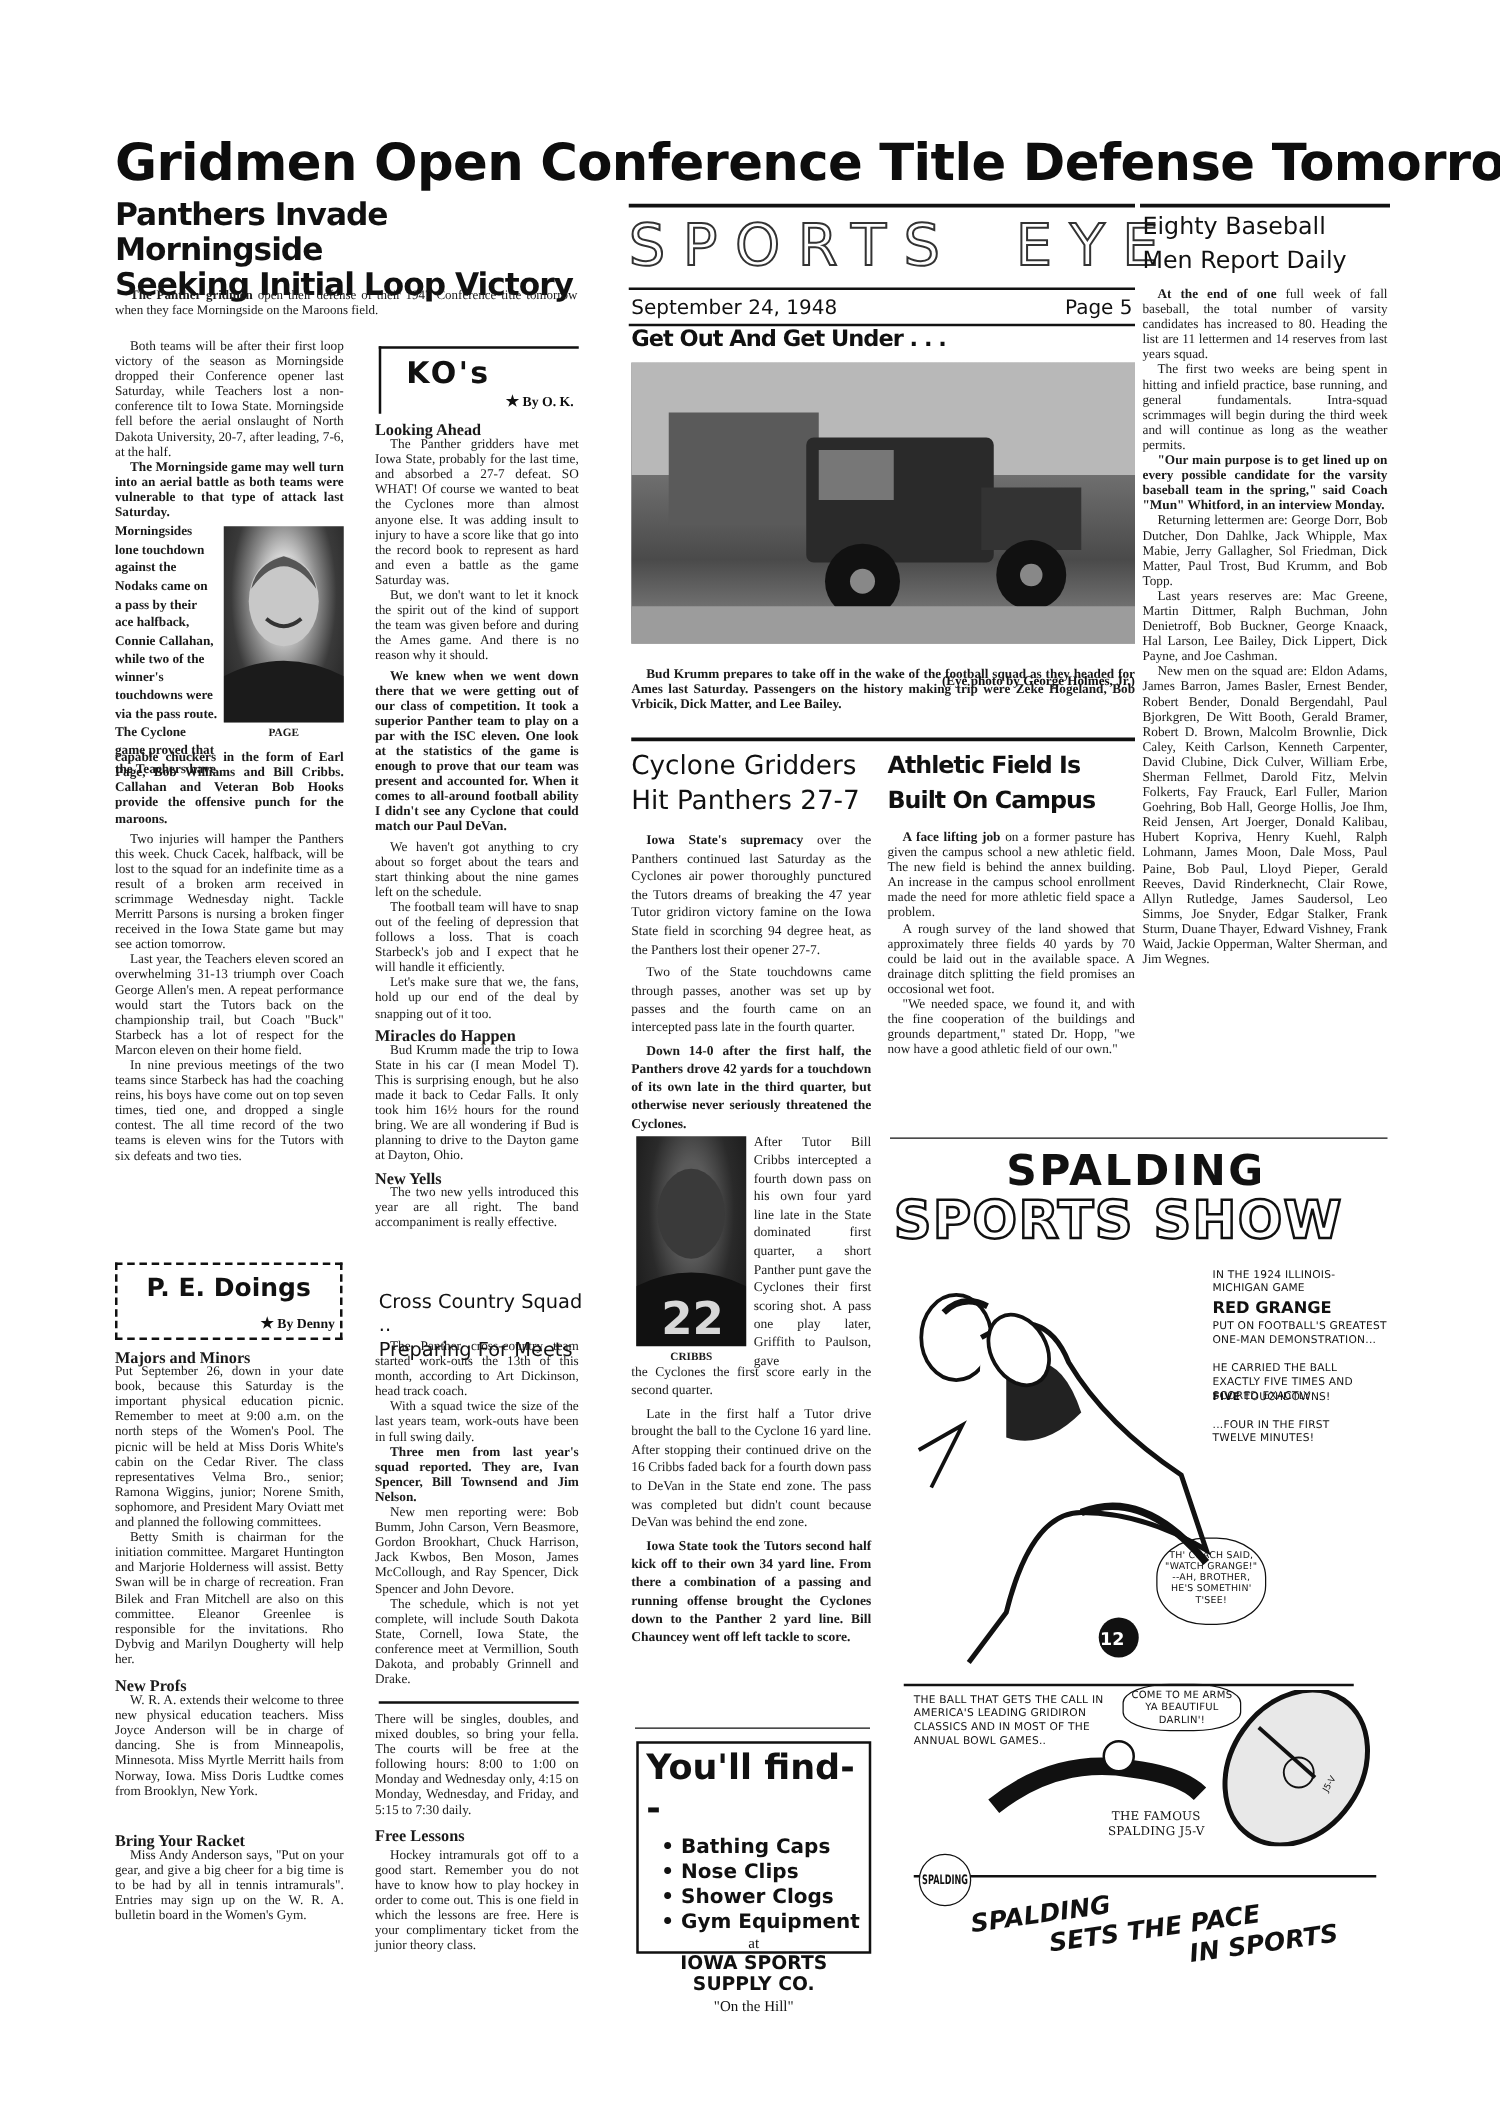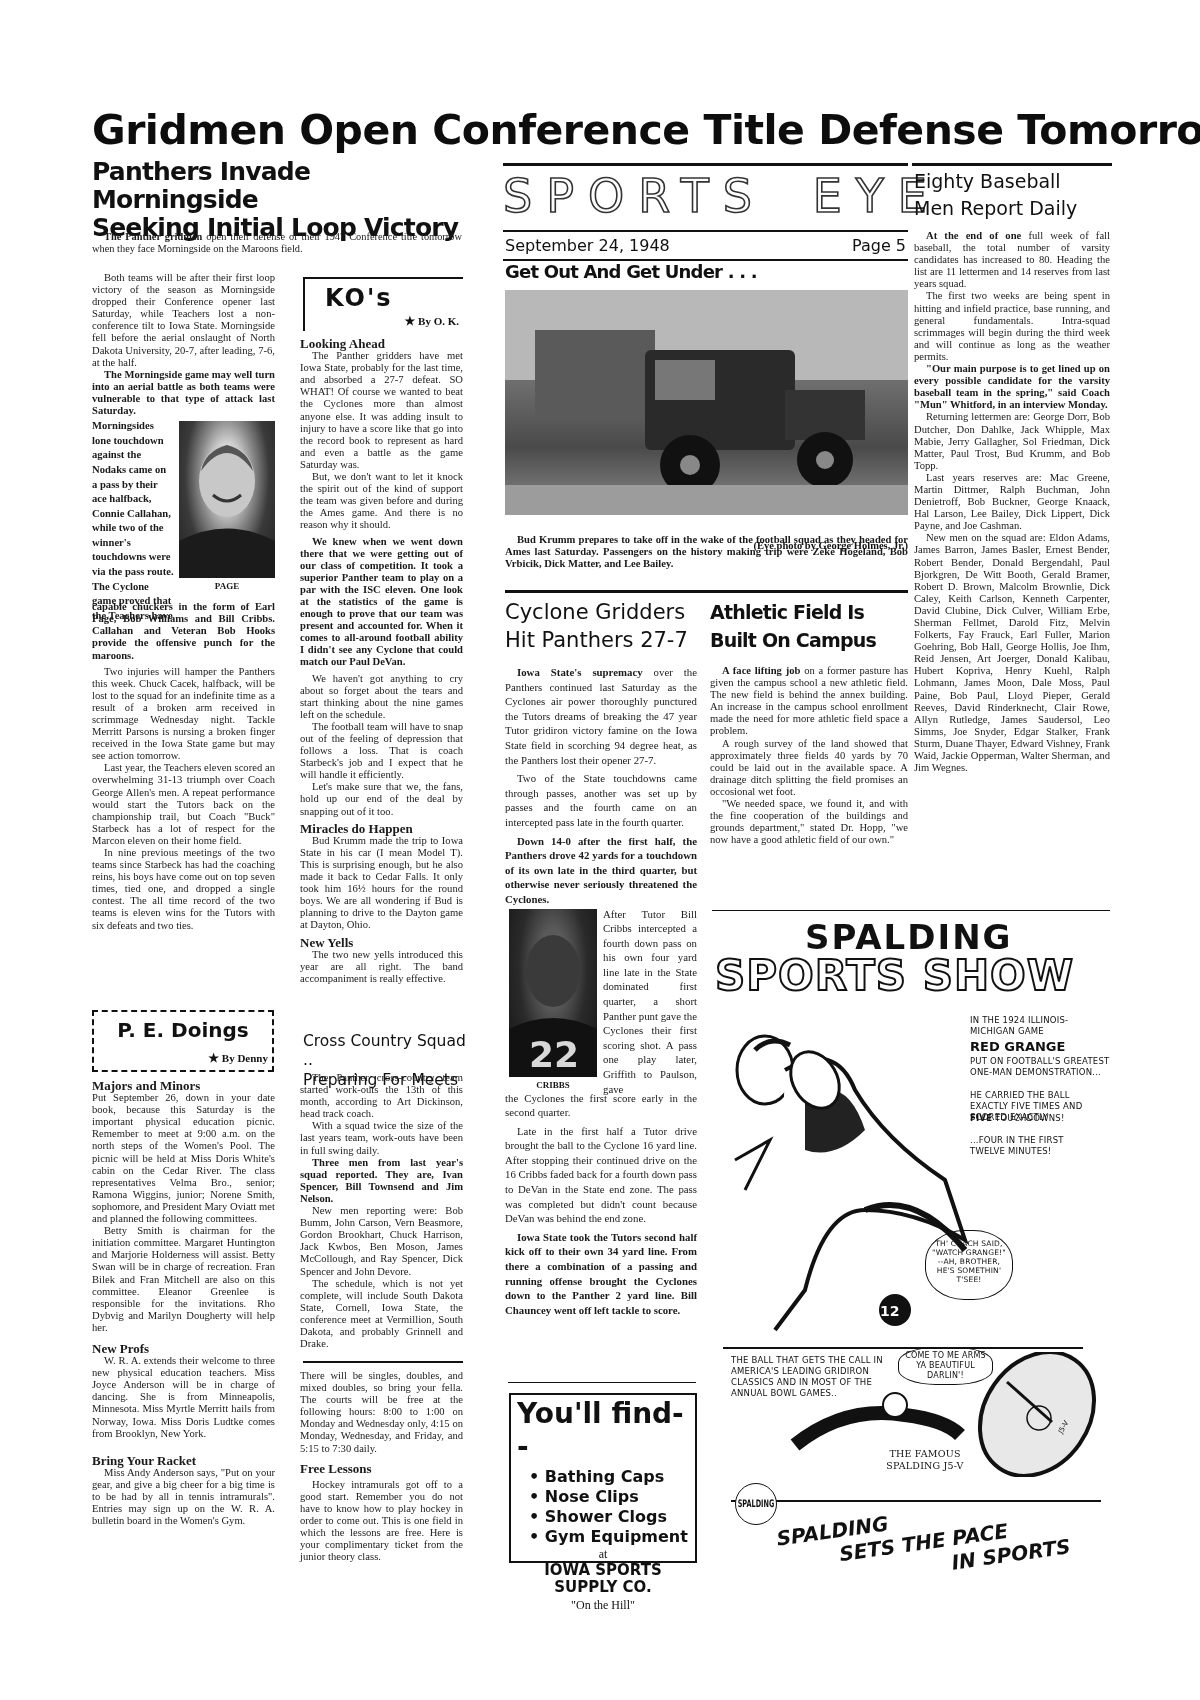--- a/index.html
+++ b/index.html
@@ -67,40 +67,40 @@
   <div class="serif" style="position:absolute; right:4px; bottom:4px; font-weight:bold; font-size:11px;">
     <span class="star">★</span> <span>By Denny</span>
   </div>
 </div>
 <div class="abs body-text" style="left:92px; top:1080px; width:183px;">
   <div class="subhead" style="margin-top:0;">Majors and Minors</div>
   <p class="noindent">Put September 26, down in your date book, because this Saturday is the important physical education picnic. Remember to meet at 9:00 a.m. on the north steps of the Women's Pool. The picnic will be held at Miss Doris White's cabin on the Cedar River. The class representatives Velma Bro., senior; Ramona Wiggins, junior; Norene Smith, sophomore, and President Mary Oviatt met and planned the following committees.</p>
   <p>Betty Smith is chairman for the initiation committee. Margaret Huntington and Marjorie Holderness will assist. Betty Swan will be in charge of recreation. Fran Bilek and Fran Mitchell are also on this committee. Eleanor Greenlee is responsible for the invitations. Rho Dybvig and Marilyn Dougherty will help her.</p>
   <div class="subhead" style="margin-top:9px;">New Profs</div>
   <p>W. R. A. extends their welcome to three new physical education teachers. Miss Joyce Anderson will be in charge of dancing. She is from Minneapolis, Minnesota. Miss Myrtle Merritt hails from Norway, Iowa. Miss Doris Ludtke comes from Brooklyn, New York.</p>
-  <div class="subhead" style="margin-top:15px;">Bring Your Racket</div>
+  <div class="subhead" style="margin-top:27px;">Bring Your Racket</div>
   <p>Miss Andy Anderson says, "Put on your gear, and give a big cheer for a big time is to be had by all in tennis intramurals". Entries may sign up on the W. R. A. bulletin board in the Women's Gym.</p>
 </div>
 
 <div class="abs boxhead" style="left:303px; top:277px; width:160px; height:54px; border-bottom:none; border-right:none;">
   <div class="sans" style="font-weight:bold; font-size:24px; margin:5px 0 0 20px; letter-spacing:2px;">KO's</div>
   <div class="serif" style="position:absolute; right:4px; bottom:2px; font-weight:bold; font-size:11px;">
     <span class="star">★</span> <span>By O. K.</span>
   </div>
 </div>
 <div class="abs body-text" style="left:300px; top:338px; width:163px;">
   <div class="subhead" style="margin-top:0;">Looking Ahead</div>
   <p>The Panther gridders have met Iowa State, probably for the last time, and absorbed a 27-7 defeat. SO WHAT! Of course we wanted to beat the Cyclones more than almost anyone else. It was adding insult to injury to have a score like that go into the record book to represent as hard and even a battle as the game Saturday was.</p>
   <p>But, we don't want to let it knock the spirit out of the kind of support the team was given before and during the Ames game. And there is no reason why it should.</p>
   <p class="bold" style="margin-top:4px;">We knew when we went down there that we were getting out of our class of competition. It took a superior Panther team to play on a par with the ISC eleven. One look at the statistics of the game is enough to prove that our team was present and accounted for. When it comes to all-around football ability I didn't see any Cyclone that could match our Paul DeVan.</p>
   <p style="margin-top:4px;">We haven't got anything to cry about so forget about the tears and start thinking about the nine games left on the schedule.</p>
   <p>The football team will have to snap out of the feeling of depression that follows a loss. That is coach Starbeck's job and I expect that he will handle it efficiently.</p>
   <p>Let's make sure that we, the fans, hold up our end of the deal by snapping out of it too.</p>
   <div class="subhead">Miracles do Happen</div>
-  <p>Bud Krumm made the trip to Iowa State in his car (I mean Model T). This is surprising enough, but he also made it back to Cedar Falls. It only took him 16½ hours for the round boys. We are all wondering if Bud is planning to drive to the Dayton game at Dayton, Ohio.</p>
+  <p>Bud Krumm made the trip to Iowa State in his car (I mean Model T). This is surprising enough, but he also made it back to Cedar Falls. It only took him 16½ hours for the round bring. We are all wondering if Bud is planning to drive to the Dayton game at Dayton, Ohio.</p>
   <div class="subhead">New Yells</div>
   <p>The two new yells introduced this year are all right. The band accompaniment is really effective.</p>
 </div>
 
 <div class="abs hl-light" style="left:303px; top:1032px; width:170px; font-size:15.5px;">
   <div>Cross Country Squad ..</div>
   <div>Preparing For Meets</div>
 </div>
 <div class="abs body-text" style="left:300px; top:1072px; width:163px;">
   <p class="bold" style="font-weight:normal;">The Panther cross-country team started work-outs the 13th of this month, according to Art Dickinson, head track coach.</p>

